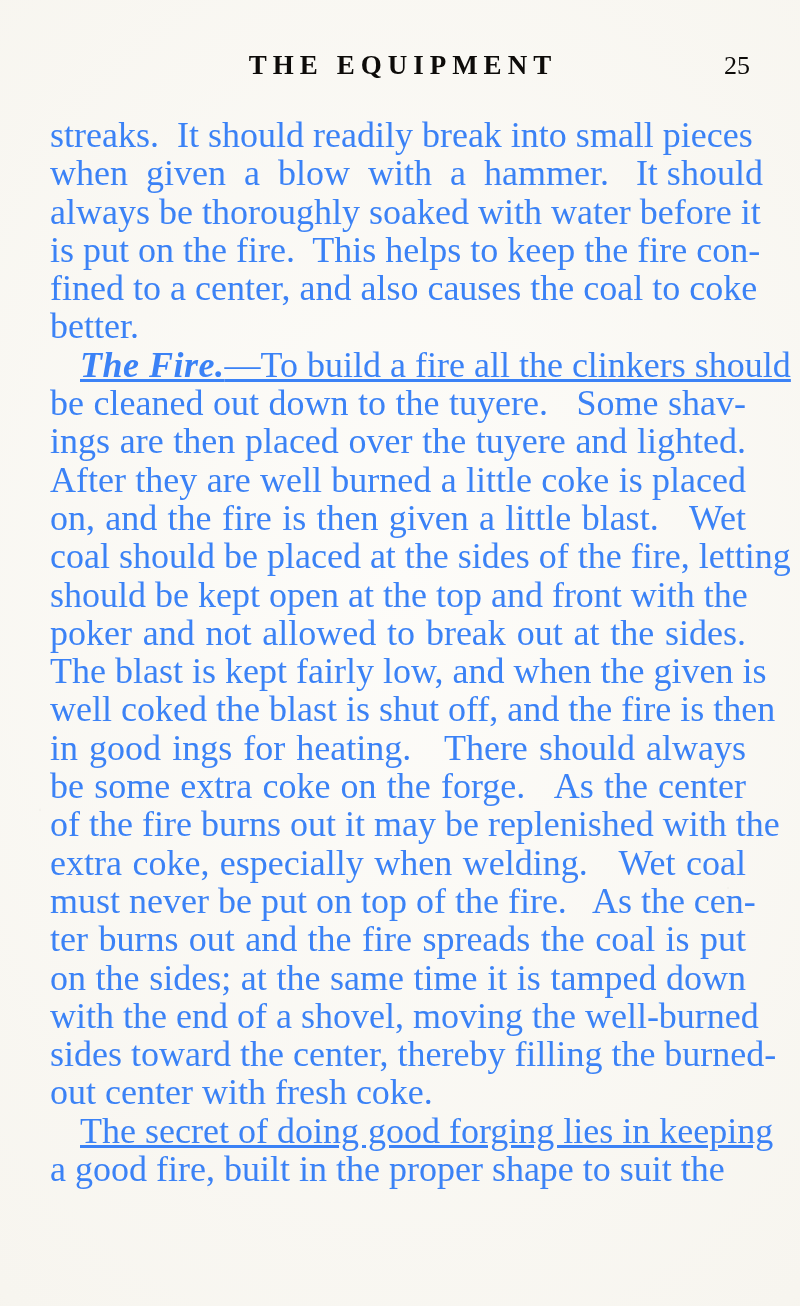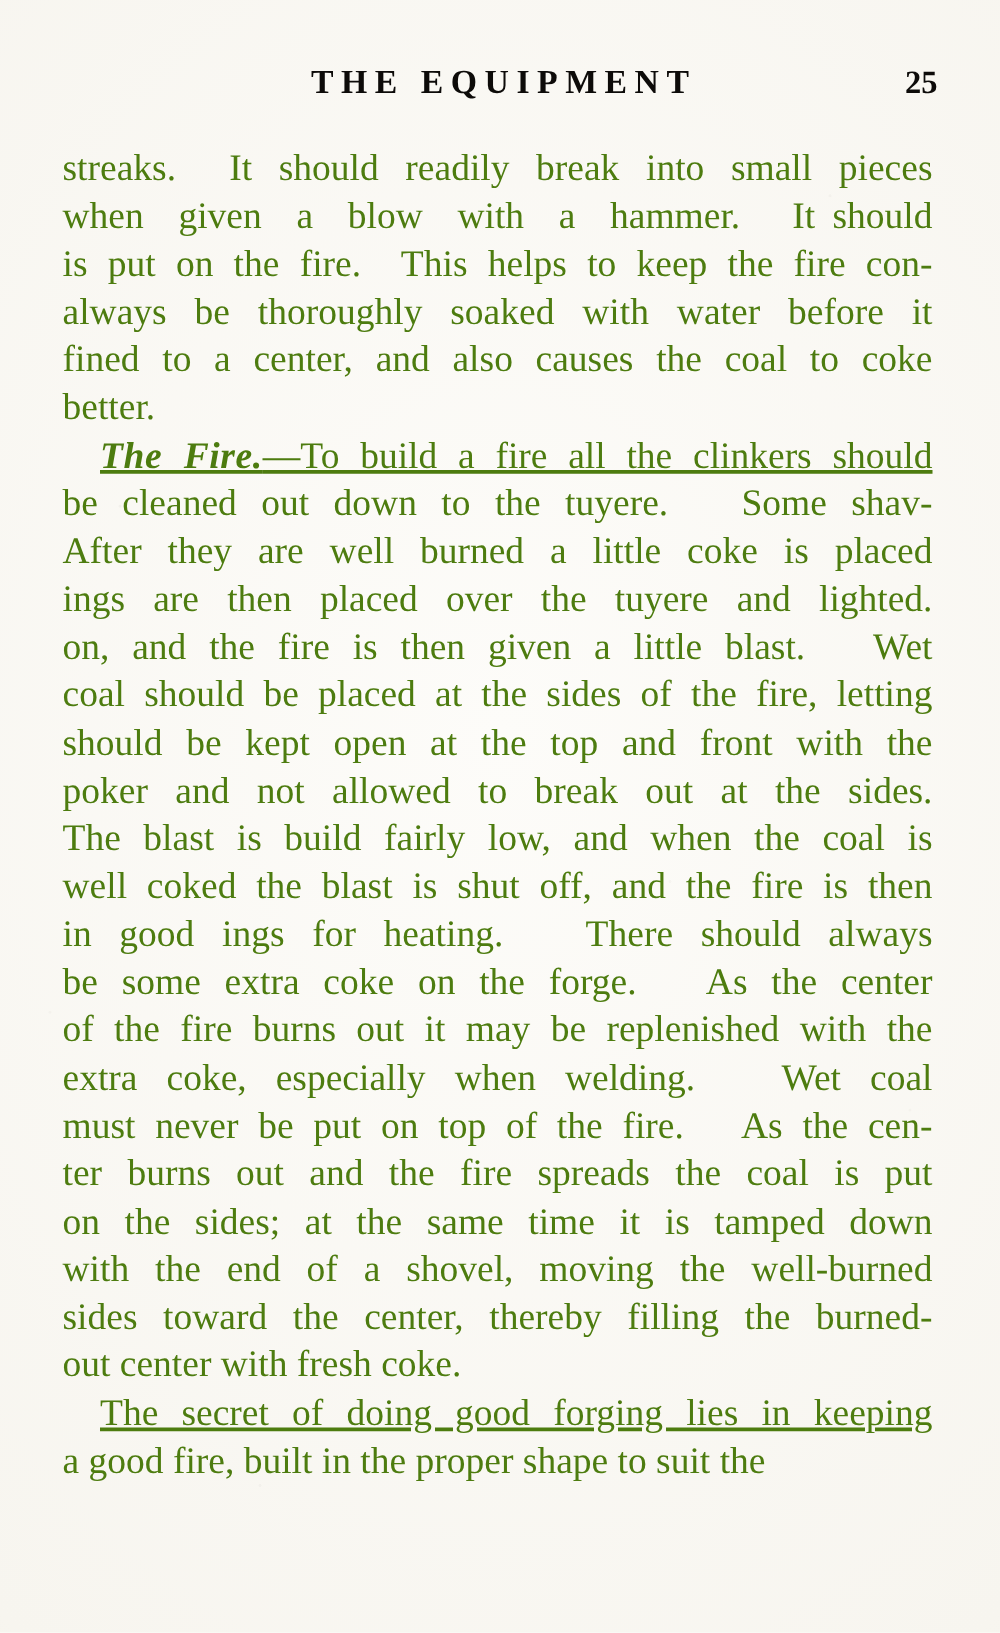--- a/index.html
+++ b/index.html
@@ -64,42 +64,42 @@
     font-weight: 600;
     white-space: pre;
     color: #0d0b09;
     text-indent: 6px;
   }
   .rh-folio {
     position: absolute;
     right: 0;
     top: 1px;
     font-size: 26px;
-    font-weight: 700;
+    font-weight: 400;
     color: #0d0b09;
     letter-spacing: 0px;
   }
 
   
   .body-block {
     position: absolute;
     left: 50px;
     top: 116px;
     width: 696px;
   }
 
   .line {
     display: block;
-    font-size: 30px;
+    font-size: 36px;
     line-height: 38.3px;
     height: 38.3px;
     text-align: justify;
     text-align-last: justify;
     white-space: pre;
-    color: #4d7c0f;
+    color: #3b82f6;
   }
   
   .line.flush {
     text-align: right;
     text-align-last: left;
   }
   
   .line.indent {
     text-indent: 30px;
     text-decoration: underline;
@@ -121,35 +121,35 @@
 
   <div class="running-head">
     <div class="rh-title">THE EQUIPMENT</div>
     <div class="rh-folio">25</div>
   </div>
 
   <div class="body-block">
       <div>
         <span class="line">streaks.  It should readily break into small pieces</span>
         <span class="line">when  given  a  blow  with  a  hammer.   It should</span>
+        <span class="line">always be thoroughly soaked with water before it</span>
         <span class="line">is put on the fire.  This helps to keep the fire con-</span>
-        <span class="line">always be thoroughly soaked with water before it</span>
         <span class="line">fined to a center, and also causes the coal to coke</span>
         <span class="line flush">better.</span>
       </div>
       <div>
         <span class="line indent"><span class="runin">The Fire.</span>—To build a fire all the clinkers should</span>
         <span class="line">be cleaned out down to the tuyere.   Some shav-</span>
+        <span class="line">ings are then placed over the tuyere and lighted.</span>
         <span class="line">After they are well burned a little coke is placed</span>
-        <span class="line">ings are then placed over the tuyere and lighted.</span>
         <span class="line">on, and the fire is then given a little blast.   Wet</span>
         <span class="line">coal should be placed at the sides of the fire, letting</span>
         <span class="line">should be kept open at the top and front with the</span>
         <span class="line">poker and not allowed to break out at the sides.</span>
-        <span class="line">The blast is build fairly low, and when the coal is</span>
+        <span class="line">The blast is kept fairly low, and when the given is</span>
         <span class="line">well coked the blast is shut off, and the fire is then</span>
         <span class="line">in good ings for heating.   There should always</span>
         <span class="line">be some extra coke on the forge.   As the center</span>
         <span class="line">of the fire burns out it may be replenished with the</span>
         <span class="line">extra coke, especially when welding.   Wet coal</span>
         <span class="line">must never be put on top of the fire.   As the cen-</span>
         <span class="line">ter burns out and the fire spreads the coal is put</span>
         <span class="line">on the sides; at the same time it is tamped down</span>
         <span class="line">with the end of a shovel, moving the well-burned</span>
         <span class="line">sides toward the center, thereby filling the burned-</span>

